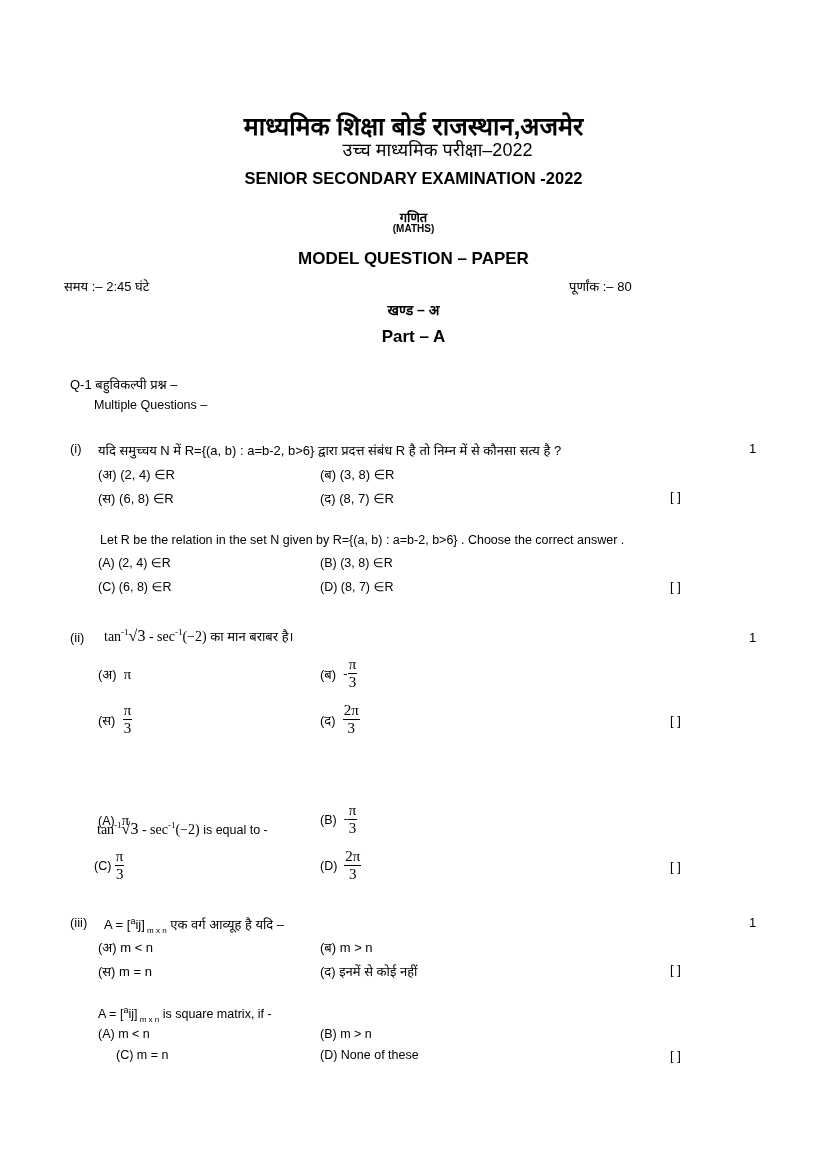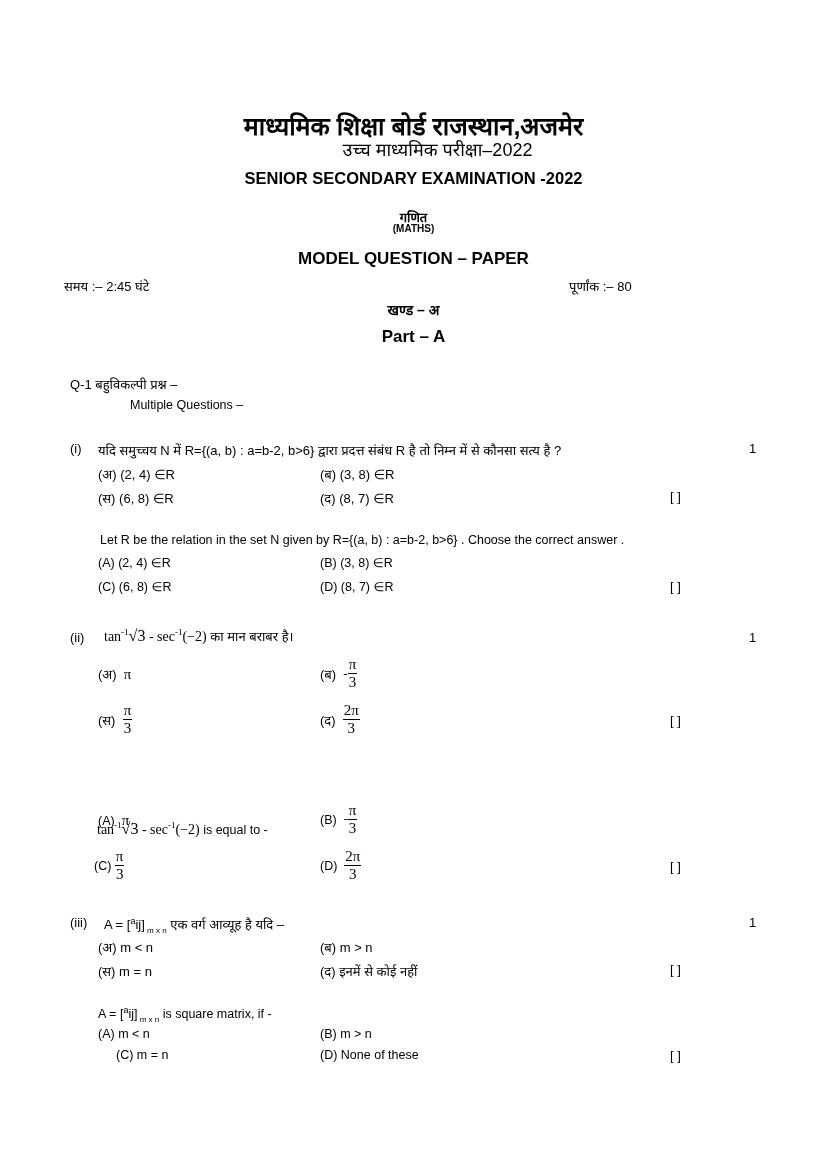--- a/index.html
+++ b/index.html
@@ -33,21 +33,21 @@
 <div class="abs center h3">SENIOR SECONDARY EXAMINATION -2022</div>
 <div class="abs center h4">गणित</div>
 <div class="abs center h5">(MATHS)</div>
 <div class="abs center h6">MODEL QUESTION – PAPER</div>
 <div class="abs meta" style="left:64px;">समय :– 2:45 घंटे</div>
 <div class="abs meta" style="left:569px;">पूर्णांक :– 80</div>
 <div class="abs center part-hi">खण्ड – अ</div>
 <div class="abs center part-en">Part – A</div>
 
 <div class="abs t13" style="left:70px; top:375px;">Q-1 बहुविकल्पी प्रश्न –</div>
-<div class="abs t12" style="left:94px; top:398px;margin-left:36px;">Multiple Questions –</div>
+<div class="abs t12" style="left:94px; top:398px;">Multiple Questions –</div>
 
 <div class="abs t13" style="left:70px; top:441px;">(i)</div>
 <div class="abs t13" style="left:98px; top:441px;">यदि समुच्चय N में R={(a, b) : a=b-2, b&gt;6} द्वारा प्रदत्त संबंध R है तो निम्न में से कौनसा सत्य है ?</div>
 <div class="abs marks" style="left:749px; top:441px;">1</div>
 
 <div class="abs t13" style="left:98px; top:465px;"><span>(अ)</span> <span>(2,  4)  ∈R</span></div>
 <div class="abs t13" style="left:320px; top:465px;"><span>(ब)</span> <span>(3,  8)  ∈R</span></div>
 <div class="abs t13" style="left:98px; top:489px;"><span>(स)</span> <span>(6,  8)  ∈R</span></div>
 <div class="abs t13" style="left:320px; top:489px;"><span>(द)</span> <span>(8,  7)  ∈R</span></div>
 <div class="abs bracket" style="left:670px; top:489px;">[    ]</div>

